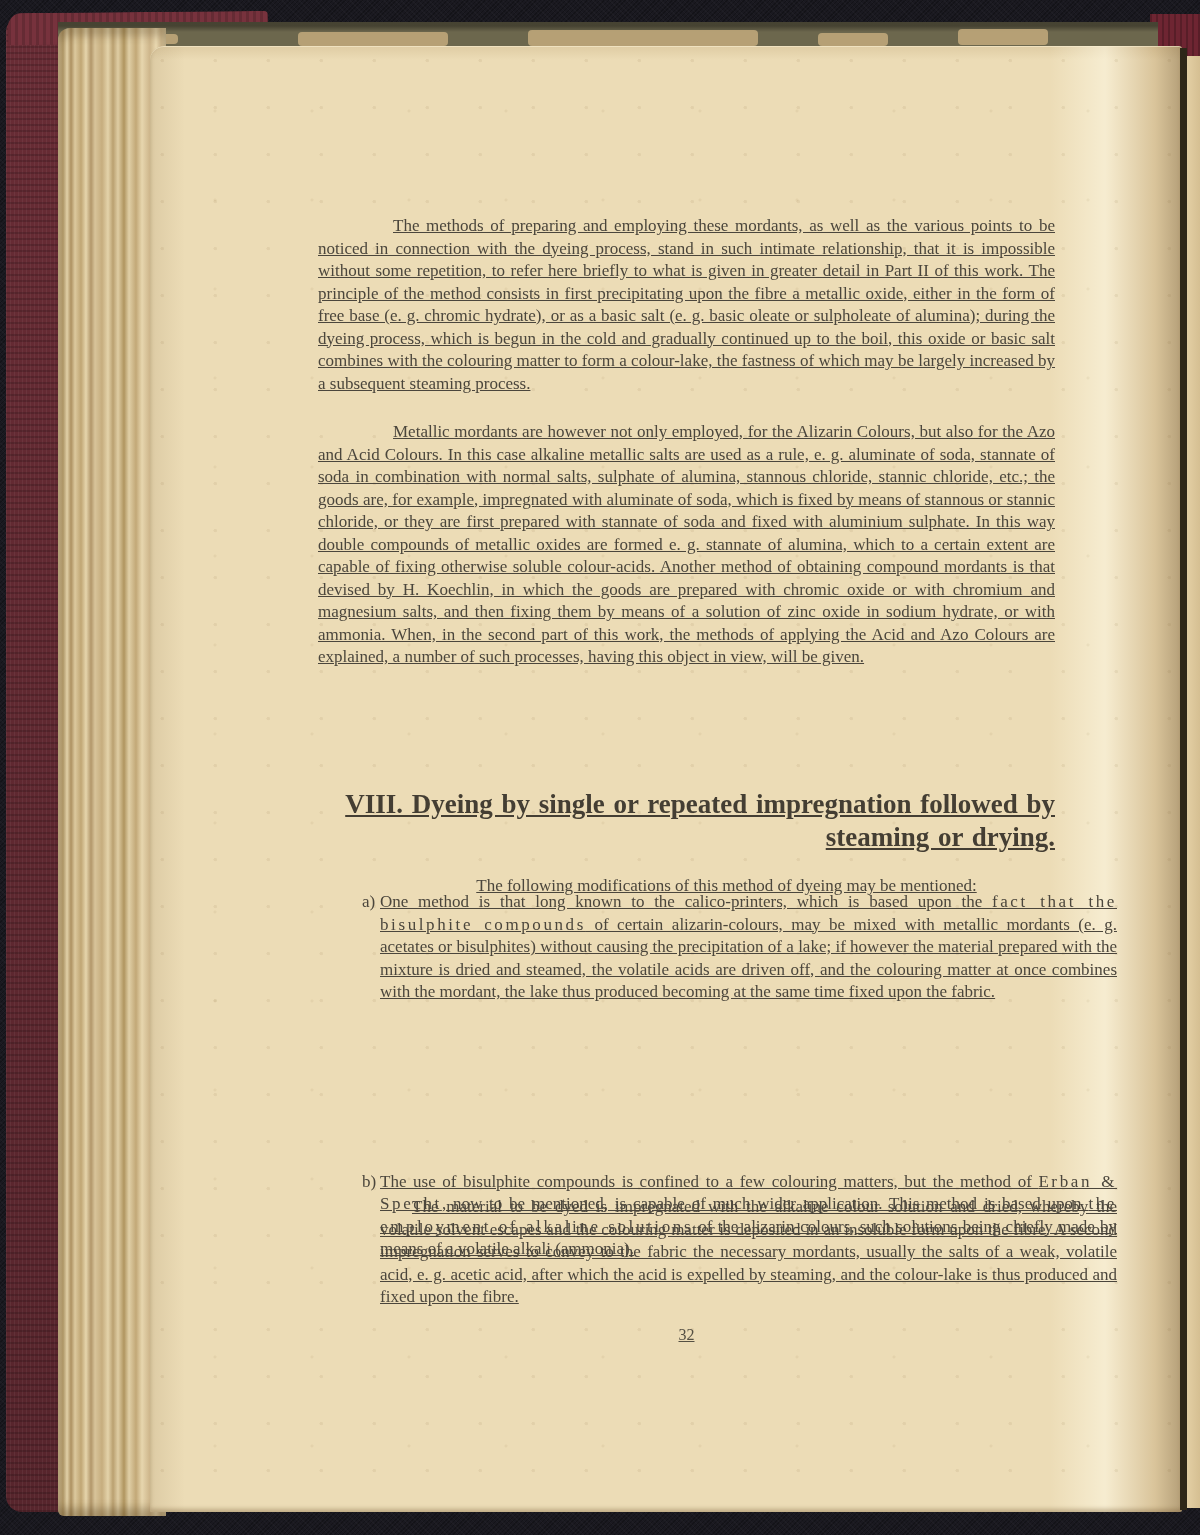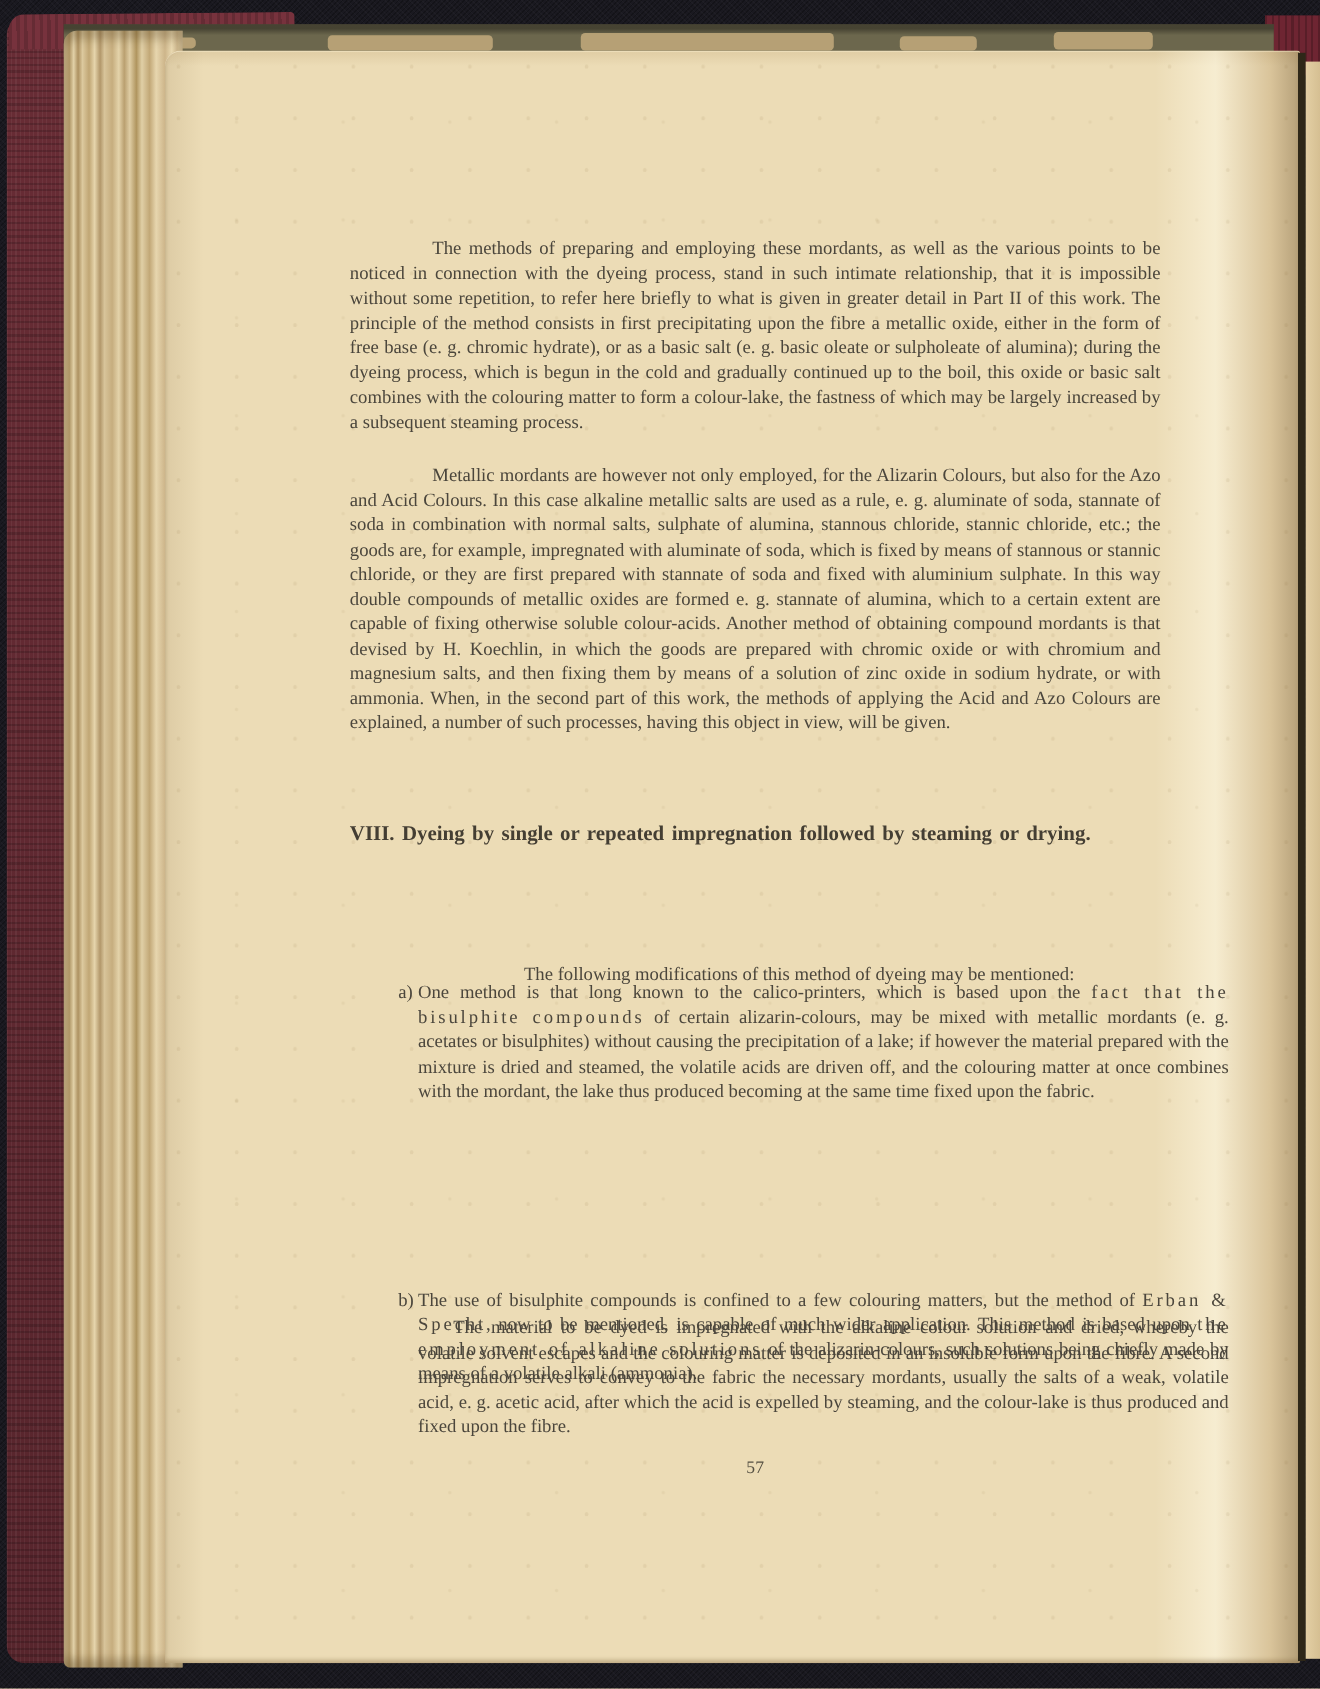--- a/index.html
+++ b/index.html
@@ -78,25 +78,26 @@
   .page-sliver {
     position:absolute; left:1187px; top:56px; width:13px; height:1452px;
     background:linear-gradient(90deg,#e3cfa4,#d5bf92);
   }
 
   
   .tx {
     position:absolute; left:318px; width:737px;
     color:#4b463c; font-size:17px; line-height:22.5px;
     text-align:justify;
+    text-decoration:underline;
   }
   .body-par { text-indent:75px; }
   .section-heading {
-    top:726px; text-align:left; font-weight:bold;
-    font-size:19px; line-height:33px; color:#443e33; word-spacing:2px;
+    top:766px; text-align:right; font-weight:bold;
+    font-size:27px; line-height:33px; color:#443e33; word-spacing:2px;
   }
   .lead-par { text-align:center; padding-left:40px; }
   .list-item { padding-left:62px; position:relative; }
   .list-item .marker { position:absolute; left:44px; top:0; text-indent:0; }
   .closing-par { padding-left:62px; text-indent:32px; }
   .page-number { top:1324px; text-align:center; font-size:16px; color:#555043; }
   .sp { letter-spacing:2.6px; }
 </style>
 </head>
 <body>
@@ -132,13 +133,13 @@
   <span><span>One method is that long known to the calico-printers, which is based upon the </span><span class="sp">fact that the bisulphite compounds</span><span> of certain alizarin-colours, may be mixed with metallic mordants (e. g. acetates or bisulphites) without causing the precipitation of a lake; if however the material prepared with the mixture is dried and steamed, the volatile acids are driven off, and the colouring matter at once combines with the mordant, the lake thus produced becoming at the same time fixed upon the fabric.</span></span>
 </div>
 
 <div class="tx list-item" style="top:1058px">
   <span class="marker">b)</span>
   <span><span>The use of bisulphite compounds is confined to a few colouring matters, but the method of </span><span class="sp">Erban &amp; Specht</span><span>, now to be mentioned, is capable of much wider application. This method is based upon </span><span class="sp">the employment of alkaline solutions</span><span> of the alizarin-colours, such solutions being chiefly made by means of a volatile alkali (ammonia).</span></span>
 </div>
 
 <p class="tx closing-par" style="top:1179px"><span>The material to be dyed is impregnated with the alkaline colour solution and dried, whereby the volatile solvent escapes and the colouring matter is deposited in an insoluble form upon the fibre. A second impregnation serves to convey to the fabric the necessary mordants, usually the salts of a weak, volatile acid, e. g. acetic acid, after which the acid is expelled by steaming, and the colour-lake is thus produced and fixed upon the fibre.</span></p>
 
-<div class="tx page-number">57</div>
+<div class="tx page-number">32</div>
 
 </body></html>

